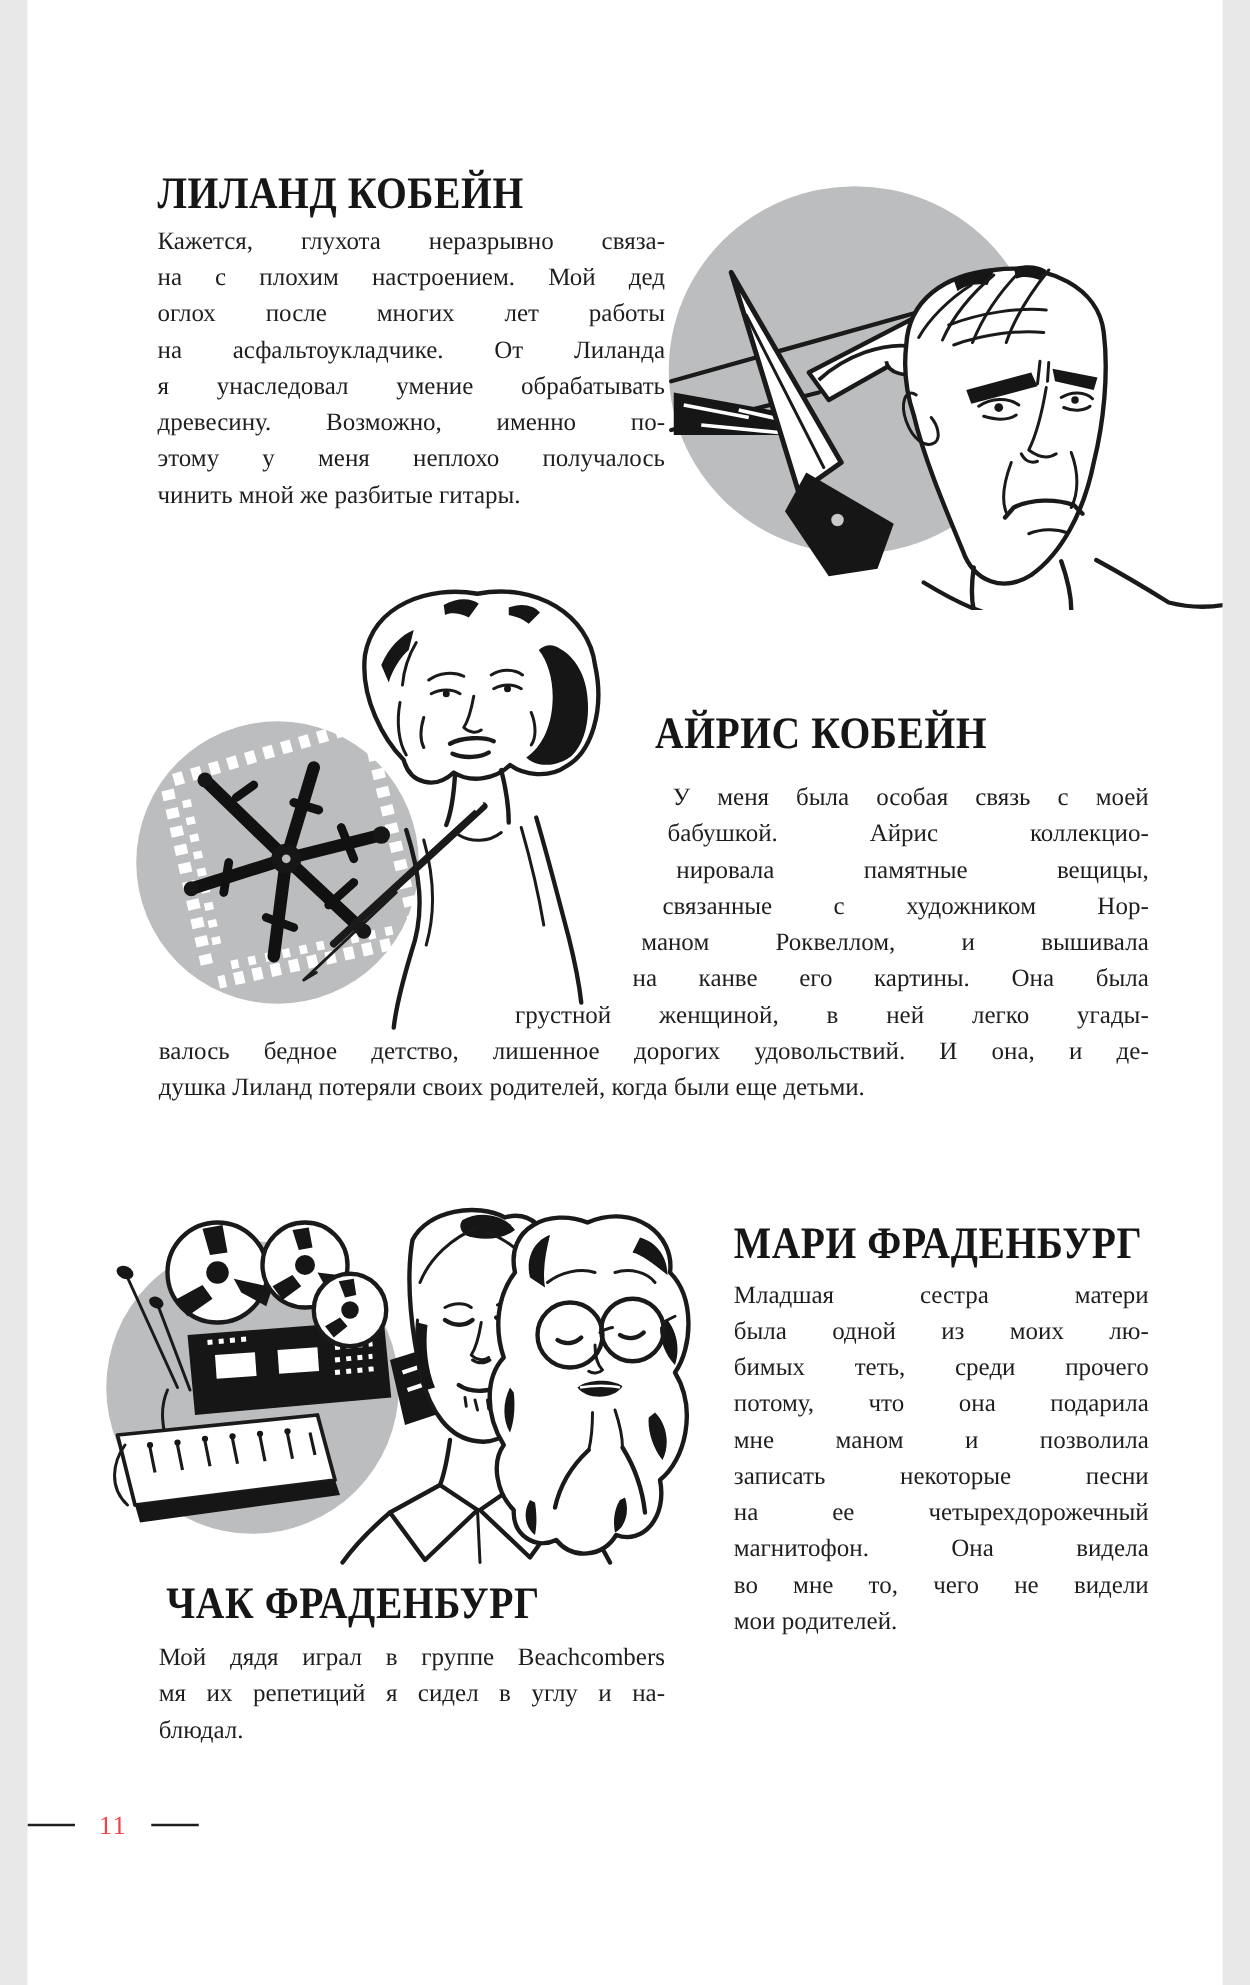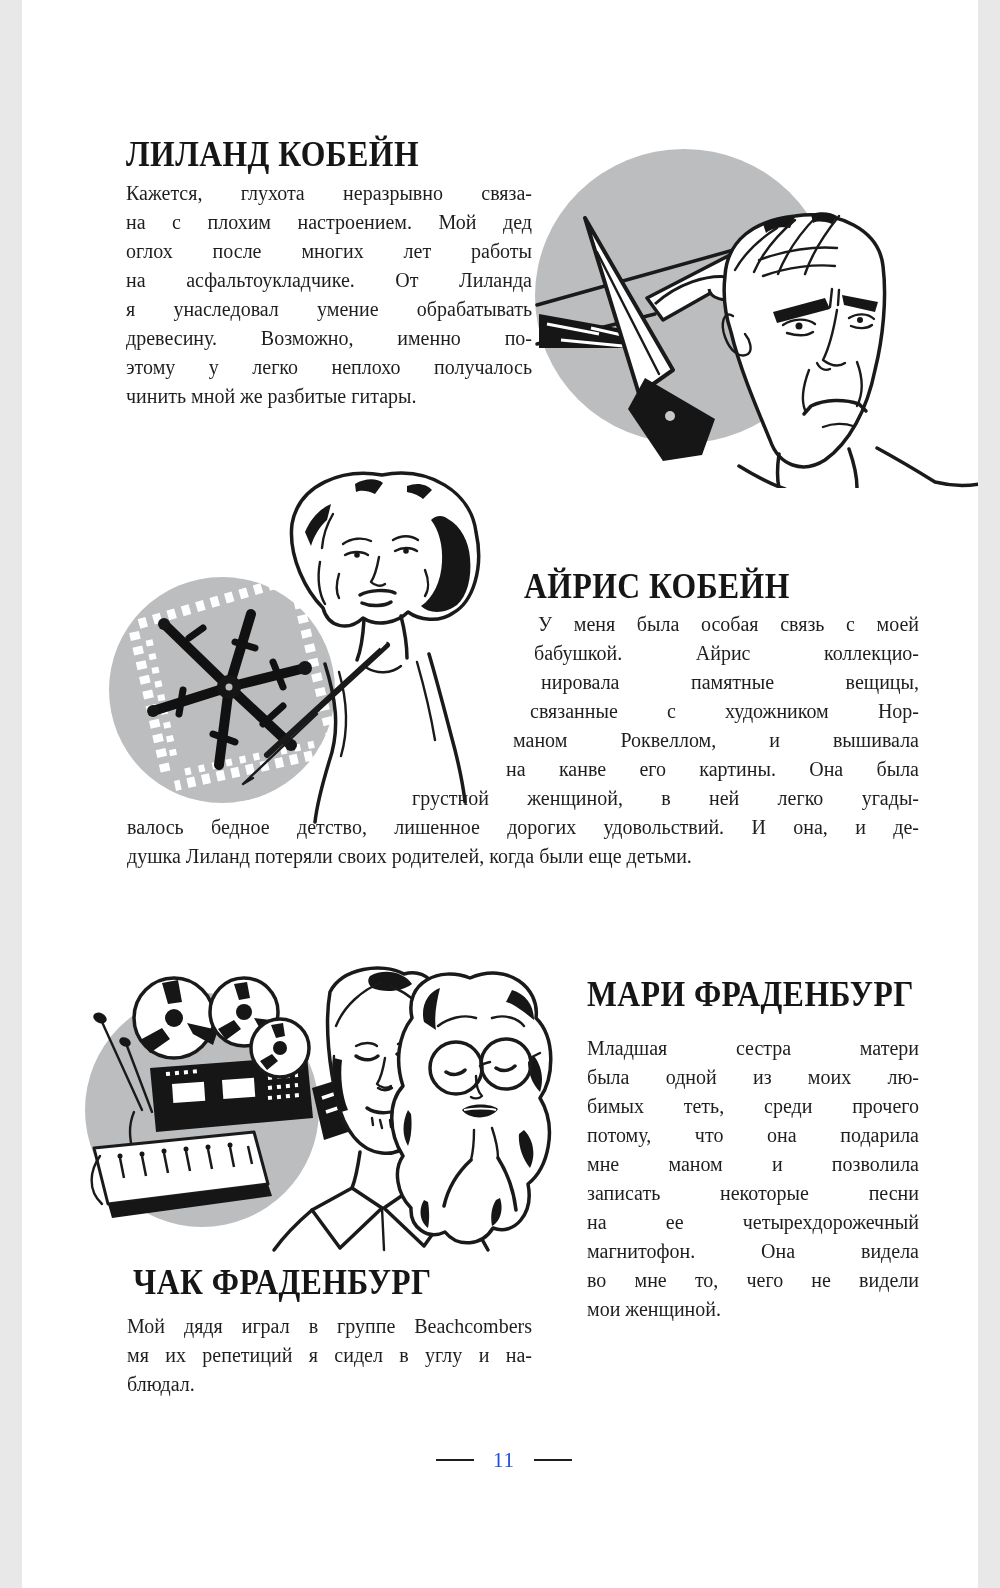--- a/index.html
+++ b/index.html
@@ -19,26 +19,26 @@
   .line.just{text-align-last:justify;}
   
   #iris-lines .line:nth-child(1){margin-left:411px;}
   #iris-lines .line:nth-child(2){margin-left:407px;}
   #iris-lines .line:nth-child(3){margin-left:414px;}
   #iris-lines .line:nth-child(4){margin-left:403px;}
   #iris-lines .line:nth-child(5){margin-left:386px;}
   #iris-lines .line:nth-child(6){margin-left:379px;}
   #iris-lines .line:nth-child(7){margin-left:285px;}
   #sec-iris .head{margin-left:397px;}
-  #sec-iris .lines{margin-top:4px;}
-  #sec-mari .lines{margin-top:20px;}
+  #sec-iris .lines{margin-top:18px;}
+  #sec-mari .lines{margin-top:8px;}
   #sec-chuck .lines{margin-top:10px;}
   #sec-chuck .head{margin-left:6px;}
   
-  #pagefoot{top:1448px;left:0;width:964px;text-align:center;font-size:21px;color:#1d4ed8;}
+  #pagefoot{top:1448px;left:0;width:964px;font-size:21px;color:#ef4444;}
   .foot-dash{display:inline-block;width:38px;height:2.5px;background:#1e1e1e;vertical-align:6px;}
   #pagefoot .num{display:inline-block;margin:0 14px;letter-spacing:1px;}
   
   .ln{fill:none;stroke:#1a1a1a;stroke-width:3.5;stroke-linecap:round;stroke-linejoin:round;}
   .lnT{fill:none;stroke:#1a1a1a;stroke-width:2.4;stroke-linecap:round;stroke-linejoin:round;}
   .fw{fill:#ffffff;stroke:#1a1a1a;stroke-width:3.5;stroke-linejoin:round;}
   .fi{fill:#161616;stroke:none;}
   .stitch{fill:none;stroke:#ffffff;stroke-width:10;stroke-dasharray:8 7;}
   .flake{fill:none;stroke:#111;stroke-width:10;stroke-linecap:round;}
   .flakeT{fill:none;stroke:#111;stroke-width:7;stroke-linecap:round;}
@@ -50,21 +50,21 @@
 
   <h2 class="head abs" style="left:104px;top:134px">ЛИЛАНД КОБЕЙН</h2>
 
   <div class="lines abs" style="left:104px;top:179px;width:406px">
       <div class="line just">Кажется, глухота неразрывно связа-</div>
       <div class="line just">на с плохим настроением. Мой дед</div>
       <div class="line just">оглох после многих лет работы</div>
       <div class="line just">на асфальтоукладчике. От Лиланда</div>
       <div class="line just">я унаследовал умение обрабатывать</div>
       <div class="line just">древесину. Возможно, именно по-</div>
-      <div class="line just">этому у легко неплохо получалось</div>
+      <div class="line just">этому у меня неплохо получалось</div>
       <div class="line">чинить мной же разбитые гитары.</div>
     </div>
 
   <svg class="abs" style="left:505px;top:148px" width="460" height="340" viewBox="0 0 460 340">
     <ellipse cx="157" cy="148" rx="149" ry="147" fill="#bbbdbf"></ellipse>
 
     <g>
       <path class="ln" d="M10,157 L228,96"></path>
       <path class="ln" d="M10,196 L128,166"></path>
       <path class="fi" d="M12,166 L112,184 L110,200 L12,200 Z"></path>
@@ -251,21 +251,21 @@
     <div class="lines">
         <div class="line just">Младшая сестра матери</div>
         <div class="line just">была одной из моих лю-</div>
         <div class="line just">бимых теть, среди прочего</div>
         <div class="line just">потому, что она подарила</div>
         <div class="line just">мне маном и позволила</div>
         <div class="line just">записать некоторые песни</div>
         <div class="line just">на ее четырехдорожечный</div>
         <div class="line just">магнитофон. Она видела</div>
         <div class="line just">во мне то, чего не видели</div>
-        <div class="line">мои женщиной.</div>
+        <div class="line">мои родителей.</div>
       </div>
   </div>
 
   <div id="sec-chuck" class="abs" style="left:105px;top:1262px;width:405px">
     <h2 class="head">ЧАК ФРАДЕНБУРГ</h2>
     <div class="lines">
         <div class="line just">Мой дядя играл в группе Beachcombers</div>
         <div class="line just">мя их репетиций я сидел в углу и на-</div>
         <div class="line">блюдал.</div>
       </div>

